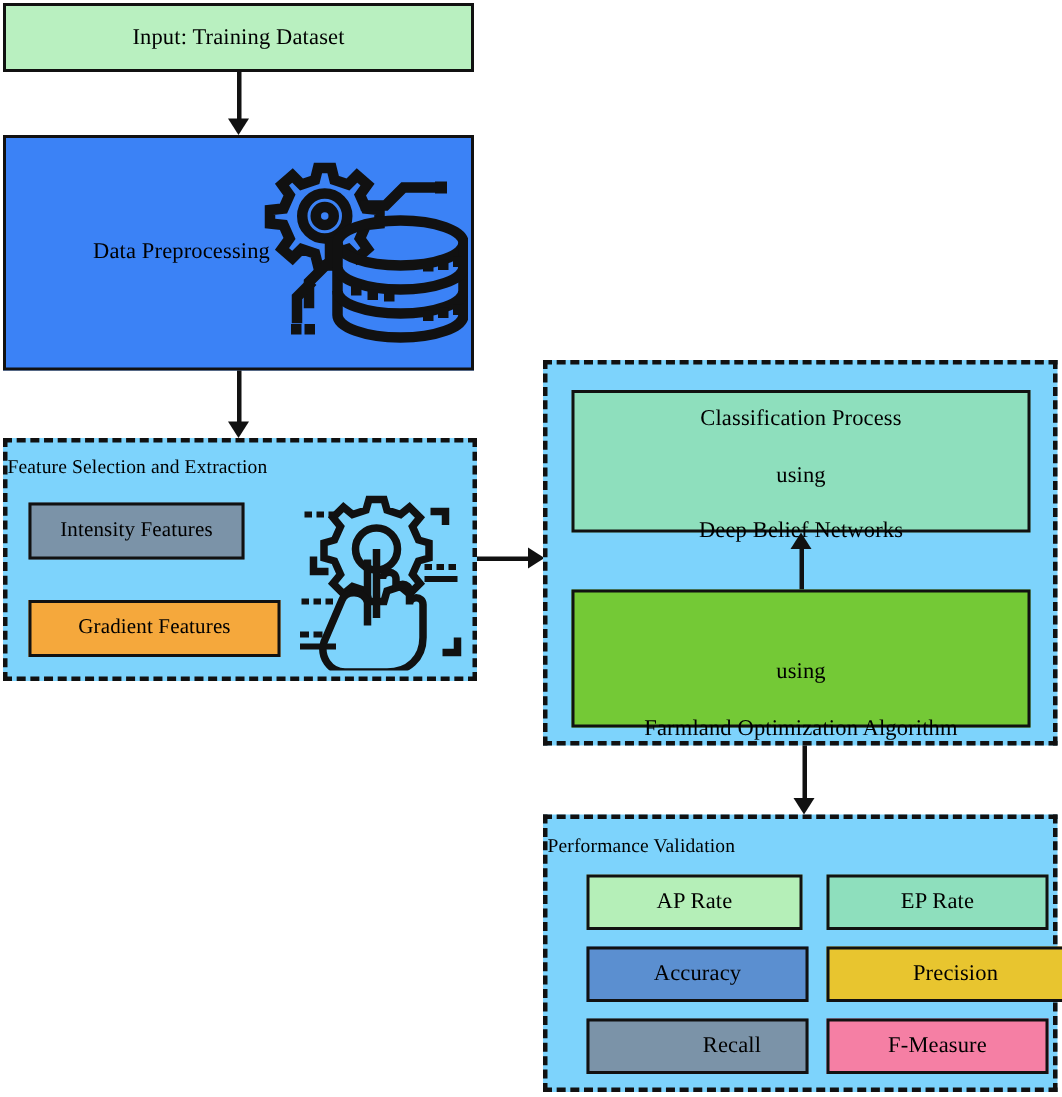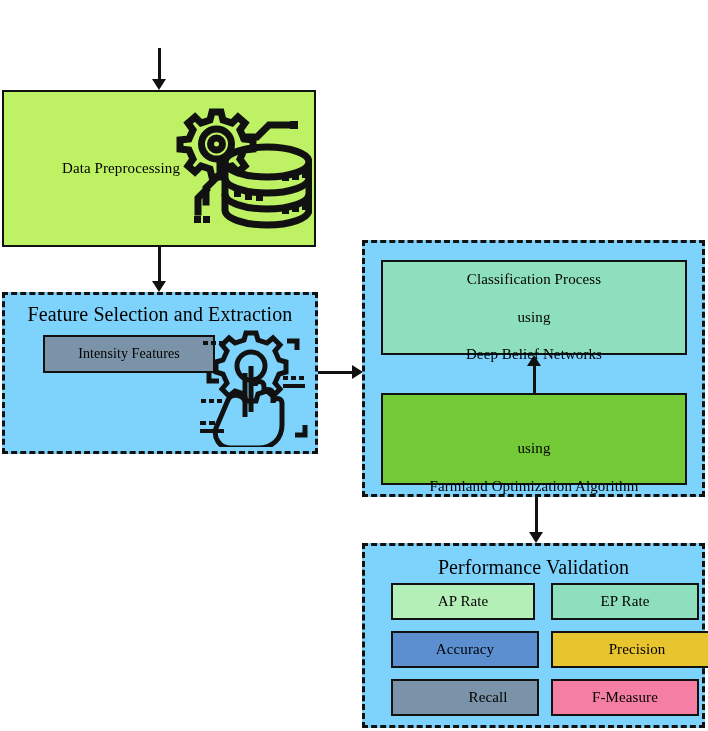--- a/index.html
+++ b/index.html
@@ -38,22 +38,22 @@
   .group {
     position: absolute;
     box-sizing: border-box;
     border: 3px dashed #111111;
     background: #7dd3fc;
   }
   .group-title {
     position: absolute;
     left: 0;
     right: 0;
-    text-align: center;
-    font-size: 20px;
+    text-align: left;
+    font-size: 13px;
     letter-spacing: 0.1px;
   }
 
   
   .arrow-v, .arrow-h {
     position: absolute;
   }
   .arrow-v .shaft {
     position: absolute;
     left: 50%;
@@ -100,27 +100,30 @@
   .icon-box { position: absolute; }
 
   
   .ml { white-space: pre-line; }
 </style>
 </head>
 <body>
 
 <div id="canvas">
 
+  <div class="node" style="left:2px; top:2px; width:314px; height:46px; background:#b9f0c0;">
+    <span class="lbl">Input: Training Dataset</span>
+  </div>
 
   <div class="arrow-v" style="left:152px; top:48px; width:14px; height:42px;">
     <div class="shaft" style="height:32px;"></div>
     <div class="head"></div>
   </div>
 
-  <div class="node" style="left:2px; top:90px; width:314px; height:157px; background:#bef264; justify-content:flex-start;">
+  <div class="node" style="left:2px; top:90px; width:314px; height:157px; background:#3b82f6; justify-content:flex-start;">
     <span class="lbl" style="margin-left:52px;">Data Preprocessing</span>
 
     <div class="icon-box" style="left:168px; top:12px; width:140px; height:132px;">
       <svg viewBox="0 0 140 132" width="140" height="132" aria-hidden="true">
         <g fill="none" stroke="#111111" stroke-width="7" stroke-linecap="square" stroke-linejoin="miter">
 
           <path d="M40 8 l9 0 l2 8 l9 3 l6 -6 l7 6 l-5 7 l4 9 l9 1 l0 9 l-9 1 l-4 9 l5 7 l-7 6 l-6 -6 l-9 3 l-2 8 l-9 0 l-2 -8 l-9 -3 l-6 6 l-7 -6 l5 -7 l-4 -9 l-9 -1 l0 -9 l9 -1 l4 -9 l-5 -7 l7 -6 l6 6 l9 -3 z"></path>
 
           <circle cx="44.5" cy="40" r="15"></circle>
           <circle cx="44.5" cy="40" r="6"></circle>
@@ -158,24 +161,27 @@
   </div>
 
   <div class="arrow-v" style="left:152px; top:247px; width:14px; height:45px;">
     <div class="shaft" style="height:35px;"></div>
     <div class="head"></div>
   </div>
 
   <div class="group" style="left:2px; top:292px; width:316px; height:162px;">
     <div class="group-title" style="top:8px;">Feature Selection and Extraction</div>
 
-    <div class="node" style="left:14px; top:40px; width:172px; height:38px; background:#7b93a8; font-size:14px;margin-left:24px;">
+    <div class="node" style="left:14px; top:40px; width:144px; height:38px; background:#7b93a8; font-size:14px;">
       <span class="lbl">Intensity Features</span>
     </div>
 
+    <div class="node" style="left:14px; top:105px; width:168px; height:38px; background:#f5a83c; font-size:14px;">
+      <span class="lbl">Gradient Features</span>
+    </div>
 
     <div class="icon-box" style="left:186px; top:26px; width:124px; height:126px;">
       <svg viewBox="0 0 124 126" width="124" height="126" aria-hidden="true">
         <g fill="none" stroke="#111111" stroke-width="5" stroke-linejoin="miter">
 
           <path d="M55 12 l10 0 l2 7 l9 3 l6 -5 l7 7 l-5 6 l4 9 l7 2 l0 10 l-7 2 l-4 9 l5 6 l-7 7 l-6 -5 l-9 3 l-2 7 l-10 0 l-2 -7 l-9 -3 l-6 5 l-7 -7 l5 -6 l-4 -9 l-7 -2 l0 -10 l7 -2 l4 -9 l-5 -6 l7 -7 l6 5 l9 -3 z"></path>
           <circle cx="60" cy="45" r="14"></circle>
 
           <path d="M60 45 l0 46"></path>
           <path d="M54 52 l0 44"></path>

